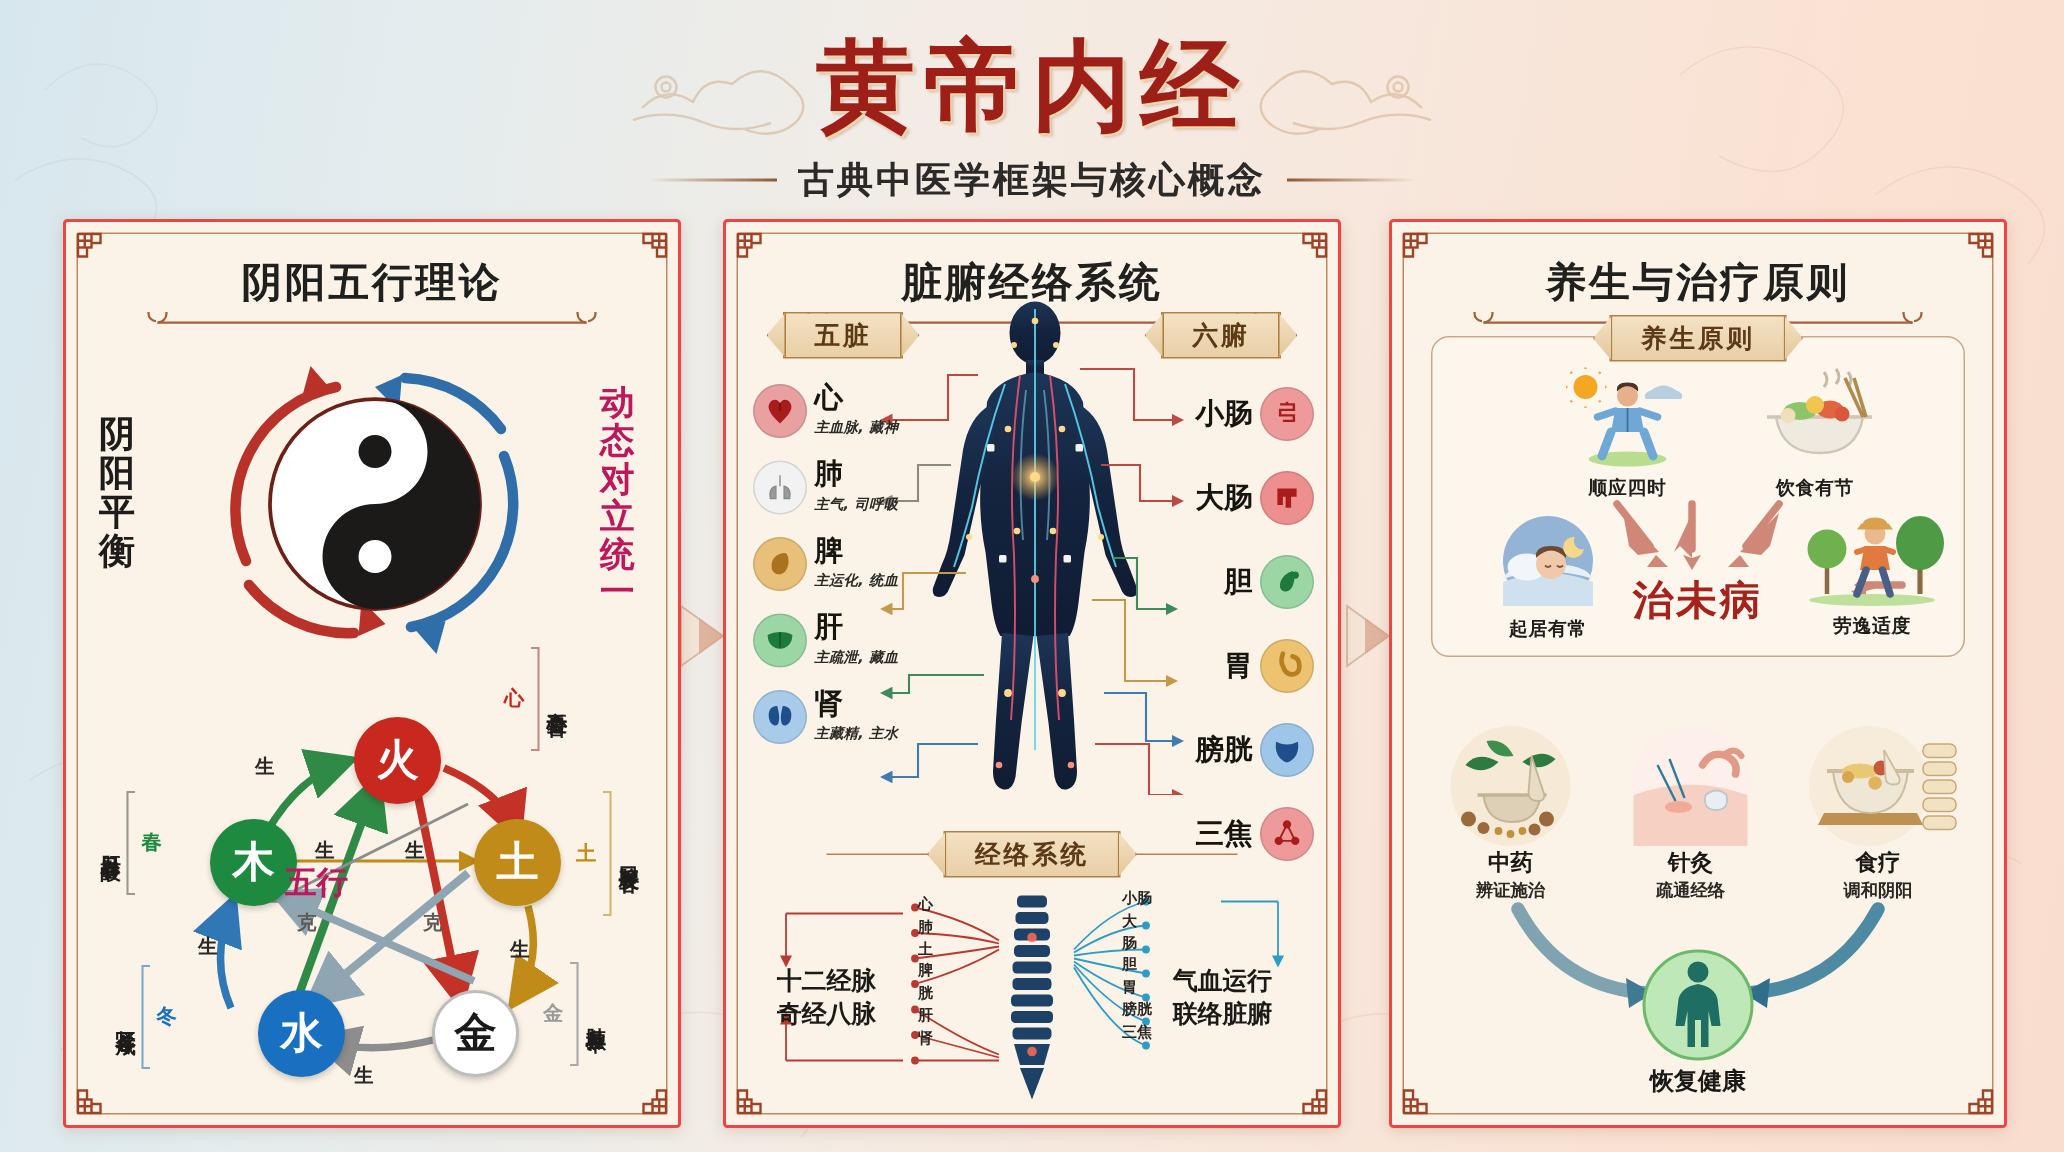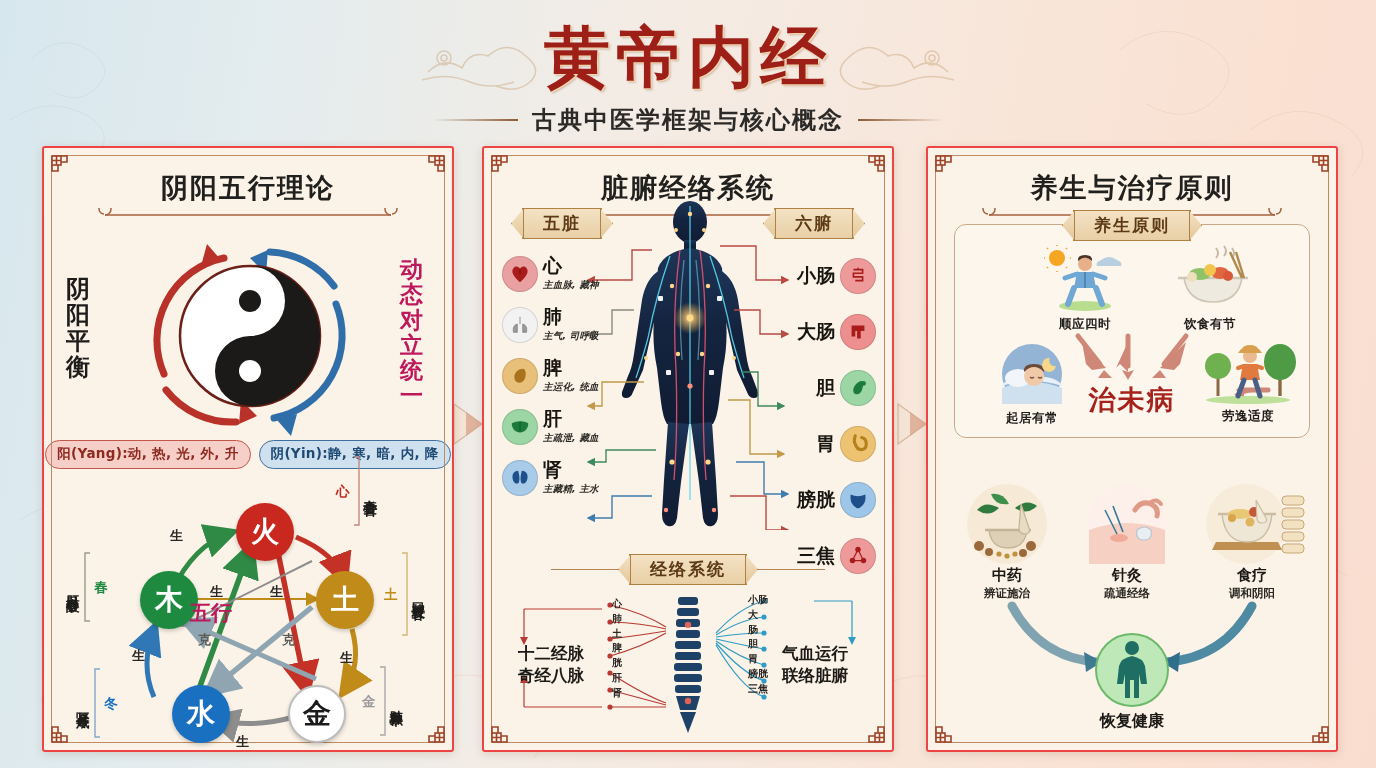--- a/index.html
+++ b/index.html
@@ -239,24 +239,20 @@
 
         <g transform="translate(130,106)">
           <circle r="70" fill="#ffffff" stroke="#6b2018" stroke-width="2.5"></circle>
           <path d="M0 -70 A70 70 0 0 1 0 70 A35 35 0 0 1 0 0 A35 35 0 0 0 0 -70 Z" fill="#1c1a18"></path>
           <circle cx="0" cy="-35" r="11" fill="#1c1a18"></circle>
           <circle cx="0" cy="35" r="11" fill="#ffffff"></circle>
         </g>
       </svg>
     </div>
 
-    <div class="pill-row">
-      <span class="pill yang">阳(Yang):动, 热, 光, 外, 升</span>
-      <span class="pill yin">阴(Yin):静, 寒, 暗, 内, 降</span>
-    </div>
 
     <div class="wx">
       <svg width="408" height="300" style="position:absolute;left:0;top:0" viewBox="0 0 408 300">
         <defs>
           <marker id="ag" markerWidth="7" markerHeight="7" refX="5" refY="3.5" orient="auto">
             <path d="M0 0 L7 3.5 L0 7 z" fill="#2f8a45"></path>
             </marker>
           <marker id="ar" markerWidth="7" markerHeight="7" refX="5" refY="3.5" orient="auto">
             <path d="M0 0 L7 3.5 L0 7 z" fill="#c43127"></path>
             </marker>

